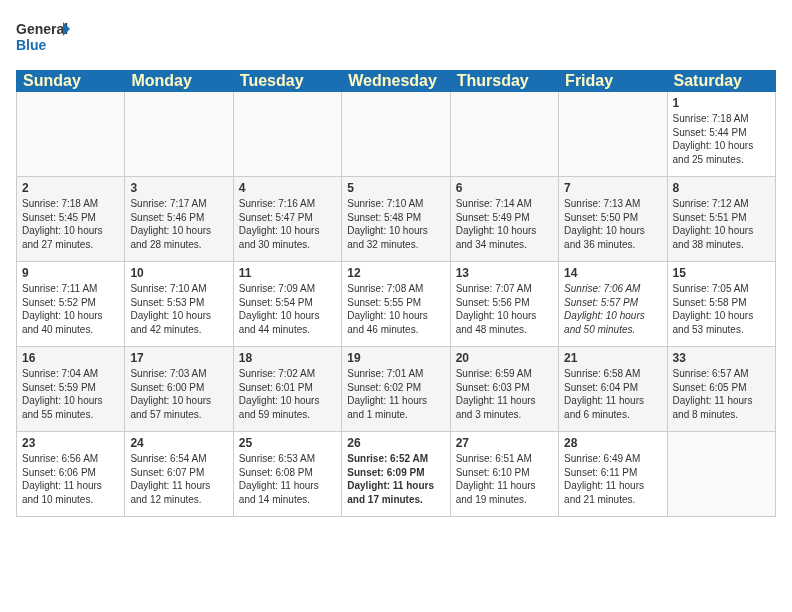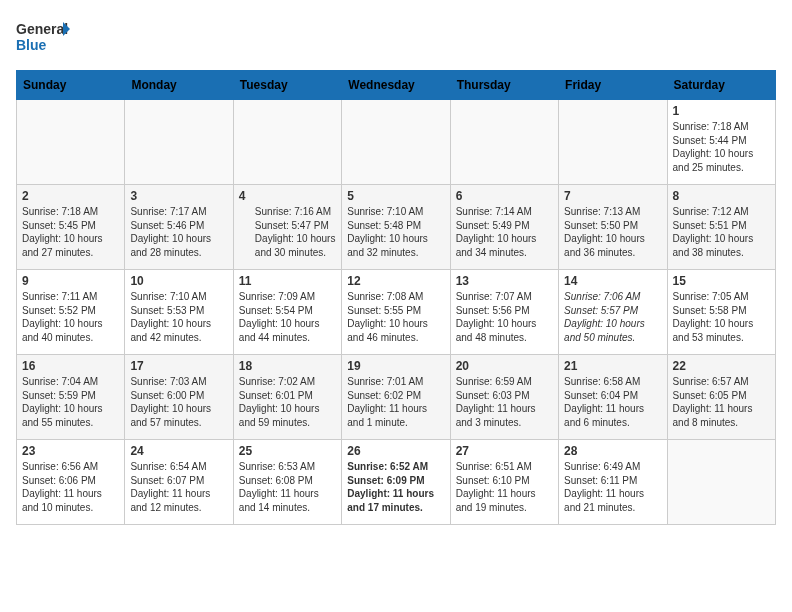--- a/index.html
+++ b/index.html
@@ -32,24 +32,24 @@
       font-size: 14px;
       color: #555;
     }
     .calendar-table {
       width: 100%;
       border-collapse: collapse;
       border: 1px solid #ccc;
     }
     .calendar-table th {
       background-color: #1a6fb3;
-      color: #000000;
+      color: #fef9c3;
       text-align: left;
-      padding: 7px 6px;
-      font-size: 12px;
+      padding: 1px 6px;
+      font-size: 16px;
       font-weight: bold;
       border: 1px solid #1a6fb3;
     }
     .calendar-table td {
       vertical-align: top;
       border: 1px solid #ccc;
       padding: 4px 5px;
       width: calc(100% / 7);
       height: 85px;
       font-size: 10.5px;
@@ -129,21 +129,21 @@
         </td>
         <td>
           <span class="day-number">3</span>
           <div class="day-info" style="white-space: pre-line;">Sunrise: 7:17 AM
 Sunset: 5:46 PM
 Daylight: 10 hours
 and 28 minutes.</div>
         </td>
         <td>
           <span class="day-number">4</span>
-          <div class="day-info" style="white-space: pre-line; margin-left: 16px;">Sunrise: 7:16 AM
+          <div class="day-info" style="white-space: pre-line;">Sunrise: 7:16 AM
 Sunset: 5:47 PM
 Daylight: 10 hours
 and 30 minutes.</div>
         </td>
         <td>
           <span class="day-number">5</span>
           <div class="day-info" style="white-space: pre-line;">Sunrise: 7:10 AM
 Sunset: 5:48 PM
 Daylight: 10 hours
 and 32 minutes.</div>
@@ -258,21 +258,21 @@
 and 3 minutes.</div>
         </td>
         <td>
           <span class="day-number">21</span>
           <div class="day-info" style="white-space: pre-line;">Sunrise: 6:58 AM
 Sunset: 6:04 PM
 Daylight: 11 hours
 and 6 minutes.</div>
         </td>
         <td>
-          <span class="day-number">22</span>
+          <span class="day-number">33</span>
           <div class="day-info" style="white-space: pre-line;">Sunrise: 6:57 AM
 Sunset: 6:05 PM
 Daylight: 11 hours
 and 8 minutes.</div>
         </td>
       </tr>
       <tr>
         <td>
           <span class="day-number">23</span>
           <div class="day-info" style="white-space: pre-line;">Sunrise: 6:56 AM

